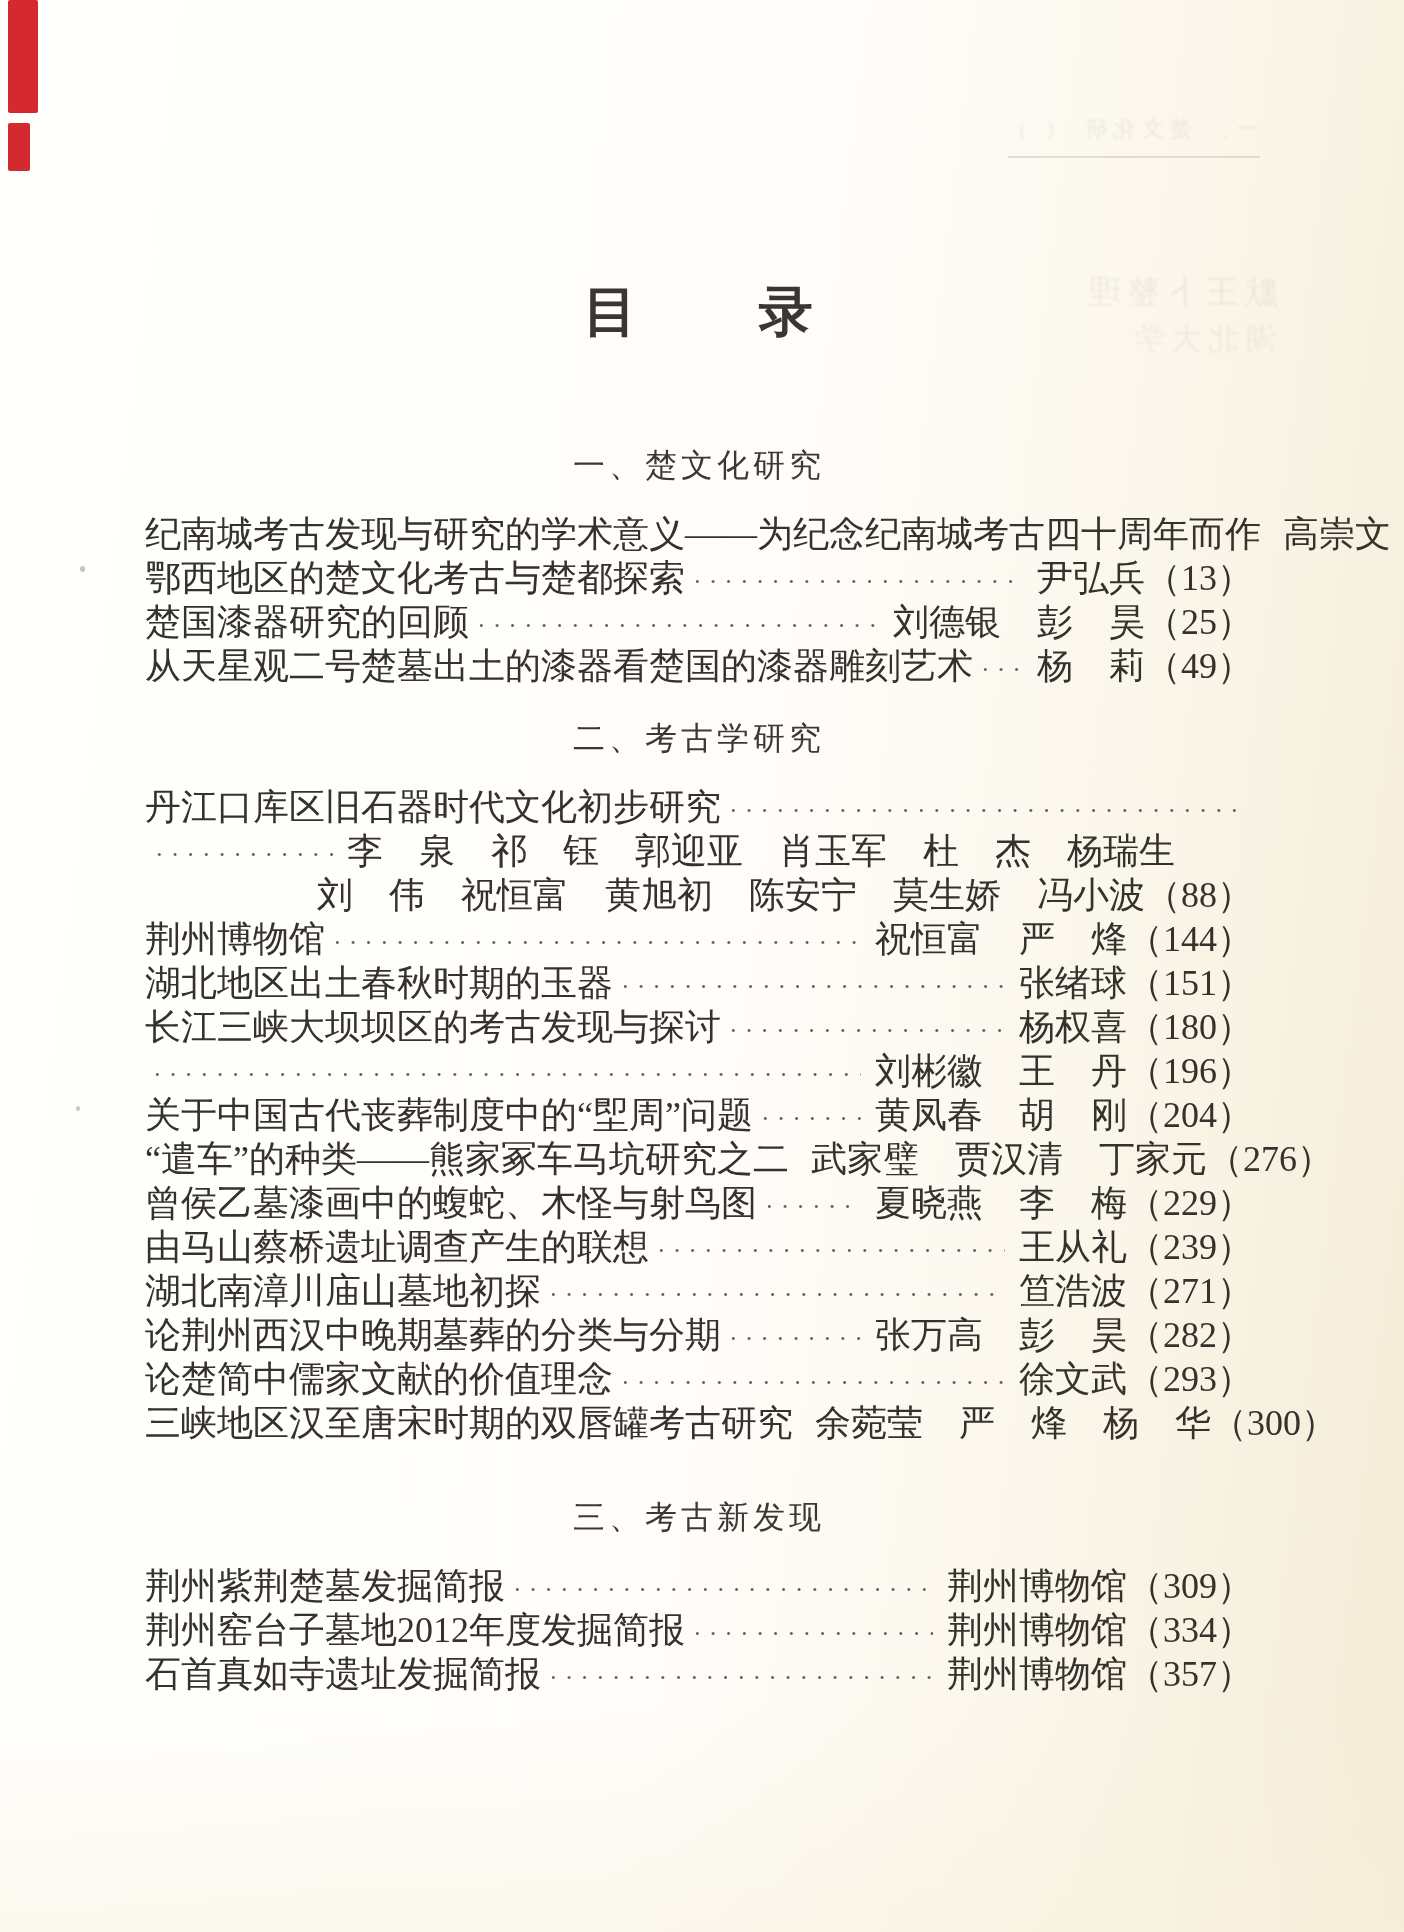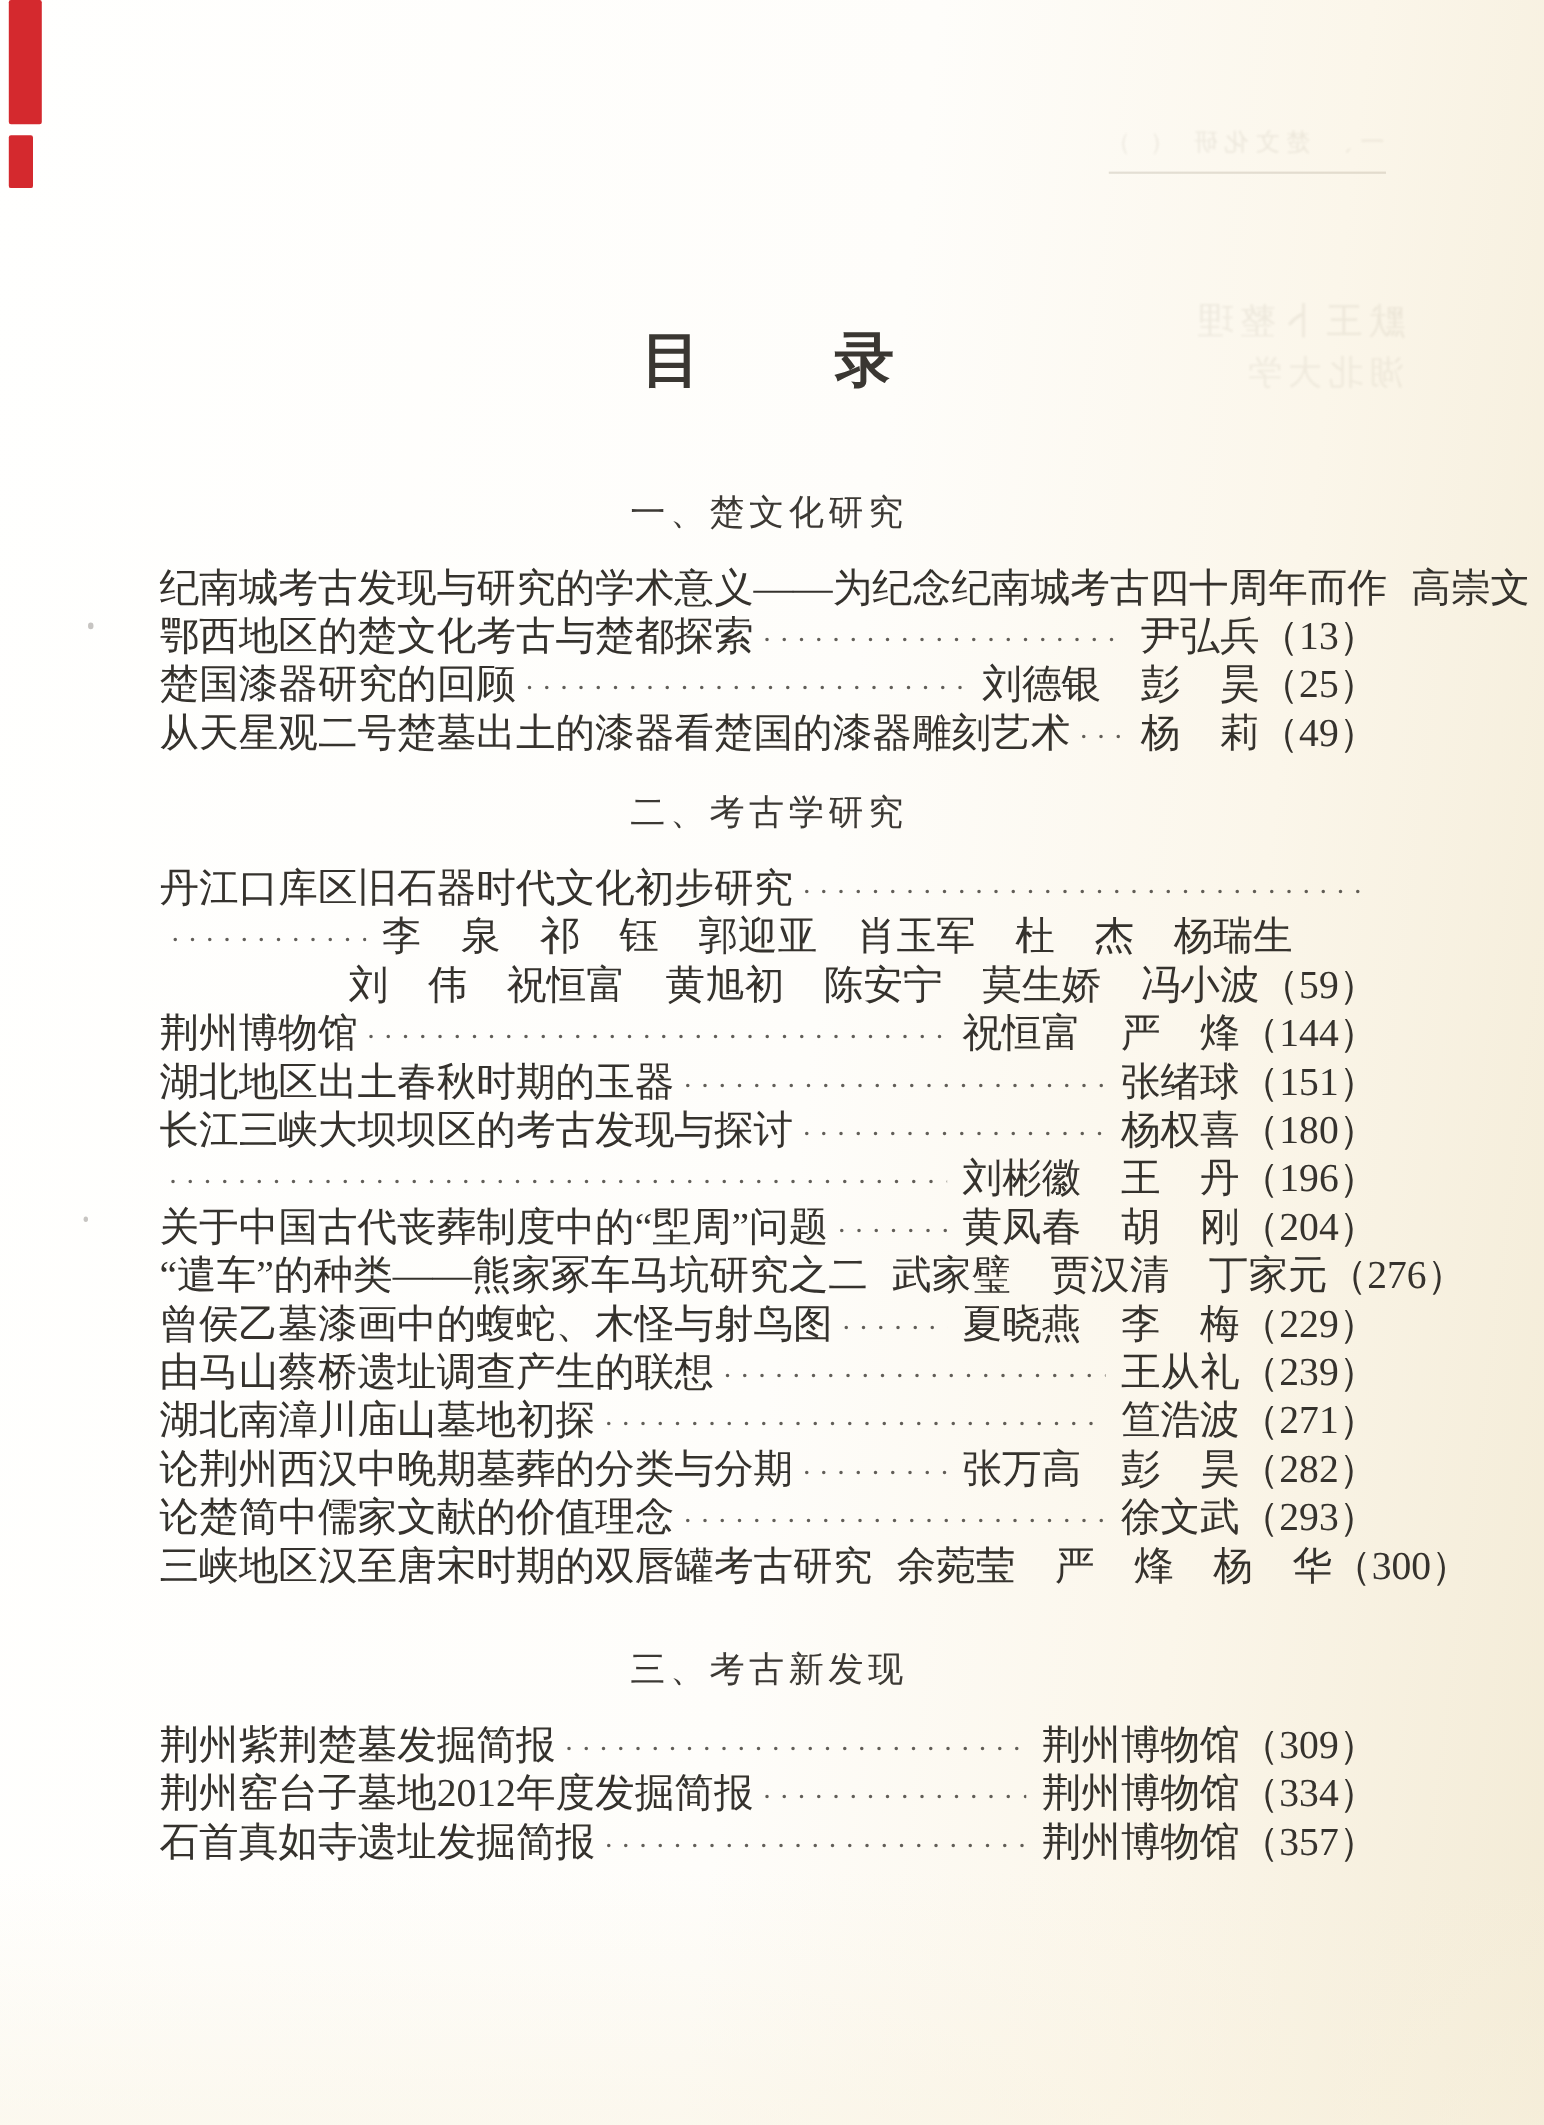--- a/index.html
+++ b/index.html
@@ -25,21 +25,21 @@
   }
   .ghost-rule{
     position:absolute;left:1008px;top:156px;width:252px;height:2px;
     background:rgba(140,128,104,.22);filter:blur(.6px);
   }
   .speck{position:absolute;background:rgba(95,90,82,.35);border-radius:50%;}
   .speck.s1{left:80px;top:566px;width:5px;height:6px;}
   .speck.s2{left:76px;top:1106px;width:4px;height:5px;}
   
   .doc-title{
-    position:absolute;top:291px;left:145px;width:1108px;
+    position:absolute;top:276px;left:145px;width:1108px;
     text-align:center;font-size:54px;font-weight:700;color:#3a3732;
     letter-spacing:2px;
   }
   .doc-title .t2{margin-left:104px;}
   .toc{position:absolute;left:145px;top:0;width:1108px;color:#35322d;}
   .section-heading{
     text-align:center;
     font-family:"Liberation Sans","DejaVu Sans",sans-serif;
     font-weight:400;font-size:32px;letter-spacing:4px;color:#3c3934;
     line-height:40px;margin-top:30px;
@@ -114,21 +114,21 @@
       <div class="rows">
         <div class="row entry">
           <span class="title">丹江口库区旧石器时代文化初步研究</span>
           <span class="leader"></span>
         </div>
         <div class="row authors-mid">
           <span class="leader"></span>
           <span class="tail">李　泉　祁　钰　郭迎亚　肖玉军　杜　杰　杨瑞生</span>
         </div>
         <div class="row authors-end">
-          <span class="tail">刘　伟　祝恒富　黄旭初　陈安宁　莫生娇　冯小波（59）</span>
+          <span class="tail">刘　伟　祝恒富　黄旭初　陈安宁　莫生娇　冯小波（88）</span>
         </div>
         <div class="row entry">
           <span class="title">荆州博物馆</span>
           <span class="leader"></span>
           <span class="tail">祝恒富　严　烽（144）</span>
         </div>
         <div class="row entry">
           <span class="title">湖北地区出土春秋时期的玉器</span>
           <span class="leader"></span>
           <span class="tail">张绪球（151）</span>

